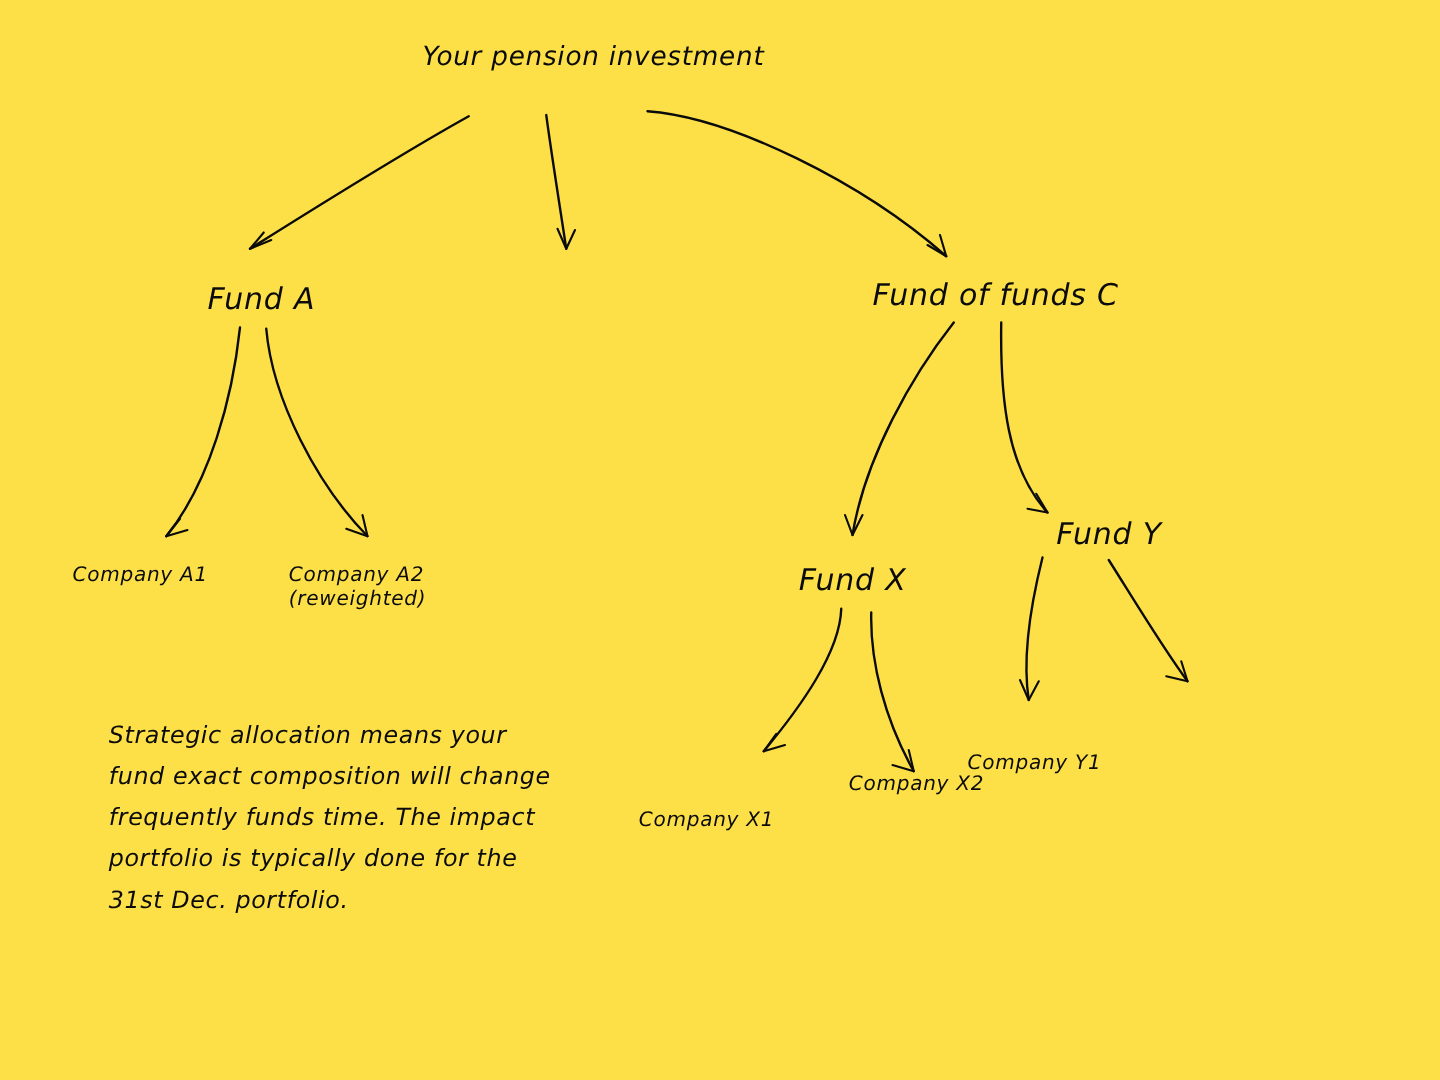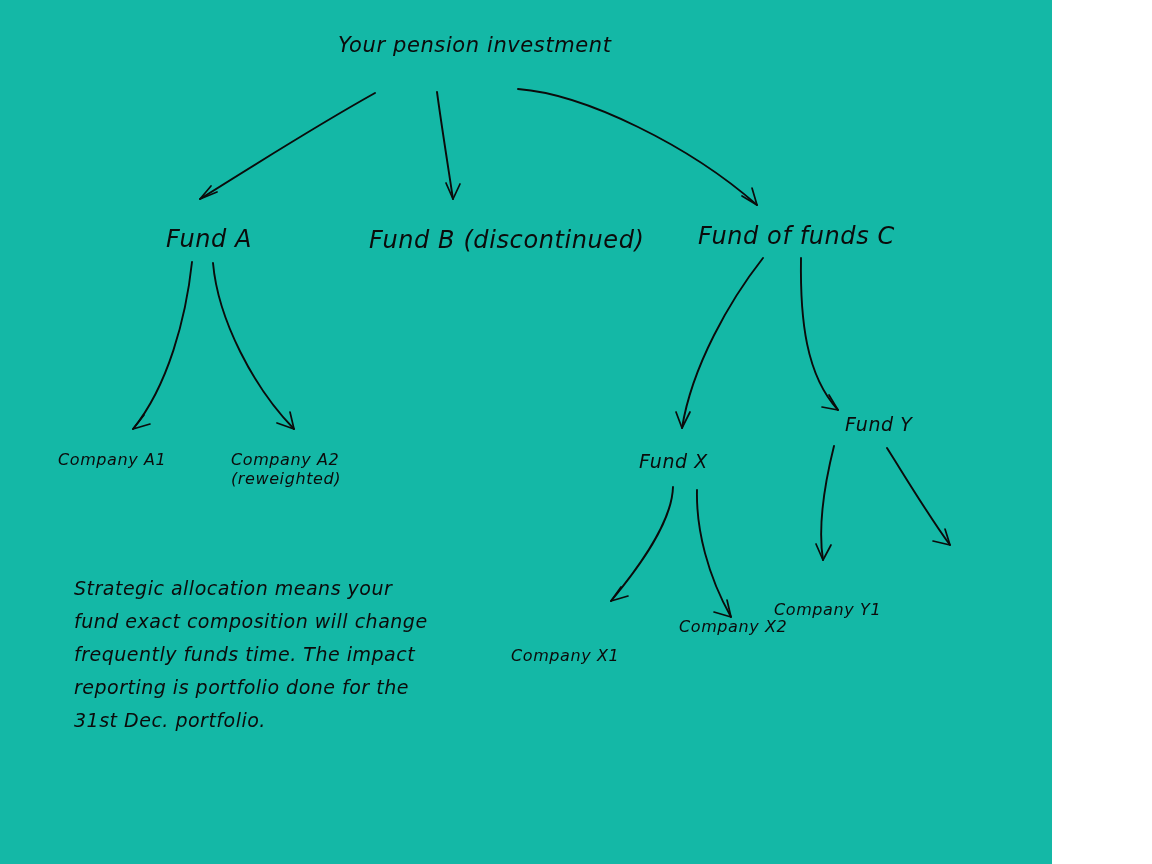--- a/index.html
+++ b/index.html
@@ -2,23 +2,23 @@
 <html><head>
 <meta charset="utf-8">
 <style>
   html, body {
     margin: 0;
     padding: 0;
     background: #ffffff;
   }
   #canvas {
     position: relative;
-    width: 1052px;
+    width: 1152px;
     height: 864px;
-    background: #14b8a6;
+    background: #fde047;
     overflow: hidden;
     font-family: "DejaVu Sans", sans-serif;
   }
   svg.arrows {
     position: absolute;
     top: 0;
     left: 0;
     width: 1152px;
     height: 864px;
     pointer-events: none;
@@ -42,21 +42,21 @@
     font-weight: 400;
     letter-spacing: 0.6px;
   }
   .node .l2 {
     display: block;
   }
   #title {
     font-size: 21px;
   }
   .lvl1 { font-size: 24px; }
-  .lvl2 { font-size: 19px; }
+  .lvl2 { font-size: 24px; }
   .lvl3 { font-size: 16px; }
   #note {
     position: absolute;
     color: #0b0b0b;
     font-family: "DejaVu Sans", sans-serif;
     font-style: italic;
     font-size: 19px;
     line-height: 33px;
     letter-spacing: 0.5px;
     width: 360px;
@@ -123,21 +123,20 @@
     <g>
       <path d="M 887 448 C 906 478, 930 518, 950 545"></path>
       <path class="head" d="M 950 545 L 945 529 M 950 545 L 933 541"></path>
     </g>
   </svg>
 
   <div class="node lvl1" id="title" style="left:338px; top:33px;">Your pension investment</div>
 
   <div class="node lvl1" style="left:166px; top:225px;">Fund A</div>
 
-  <div class="node lvl1" style="left:369px; top:226px;">Fund B (discontinued)</div>
 
   <div class="node lvl1" style="left:698px; top:222px;">Fund of funds C</div>
 
   <div class="node lvl2" style="left:639px; top:450px;">Fund X</div>
 
   <div class="node lvl2" style="left:845px; top:413px;">Fund Y</div>
 
   <div class="node lvl3" style="left:58px; top:450px;">
     <span class="l2">Company A1</span>
   </div>
@@ -153,21 +152,21 @@
 
   <div class="node lvl3" style="left:679px; top:617px;">
     <span class="l2">Company X2</span>
   </div>
 
   <div class="node lvl3" style="left:774px; top:564px;margin-top:36px;">
     <span class="l2">Company Y1</span>
   </div>
 
 
-  <div id="note" style="left:74px; top:572px;">
+  <div id="note" style="left:87px; top:572px;">
     <span>Strategic allocation means your</span>
     <span>fund exact composition will change</span>
     <span>frequently funds time. The impact</span>
-    <span>reporting is portfolio done for the</span>
+    <span>portfolio is typically done for the</span>
     <span>31st Dec. portfolio.</span>
   </div>
 
 </div>
 
 </body></html>

